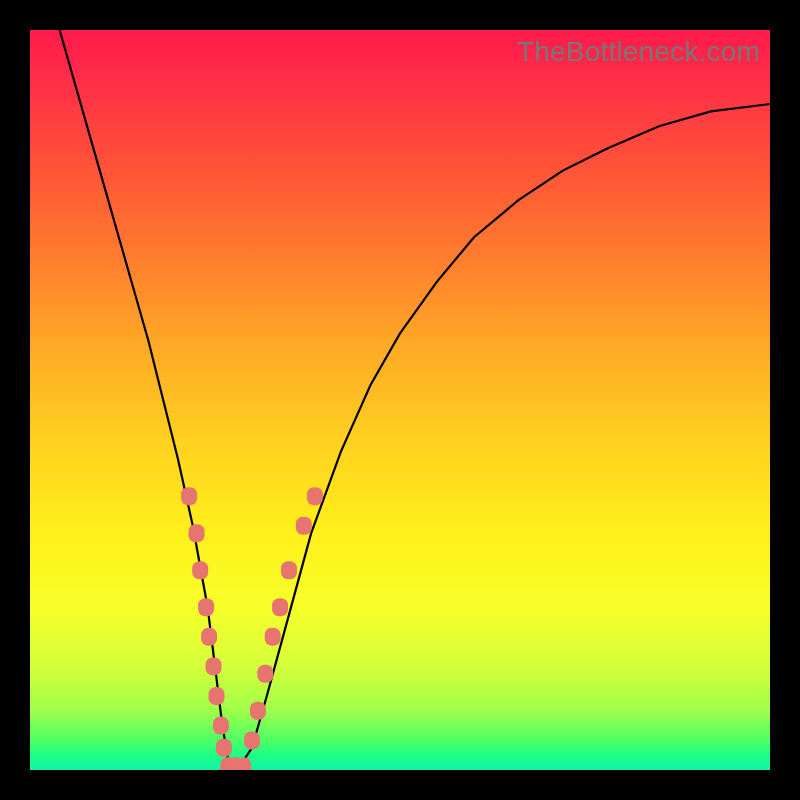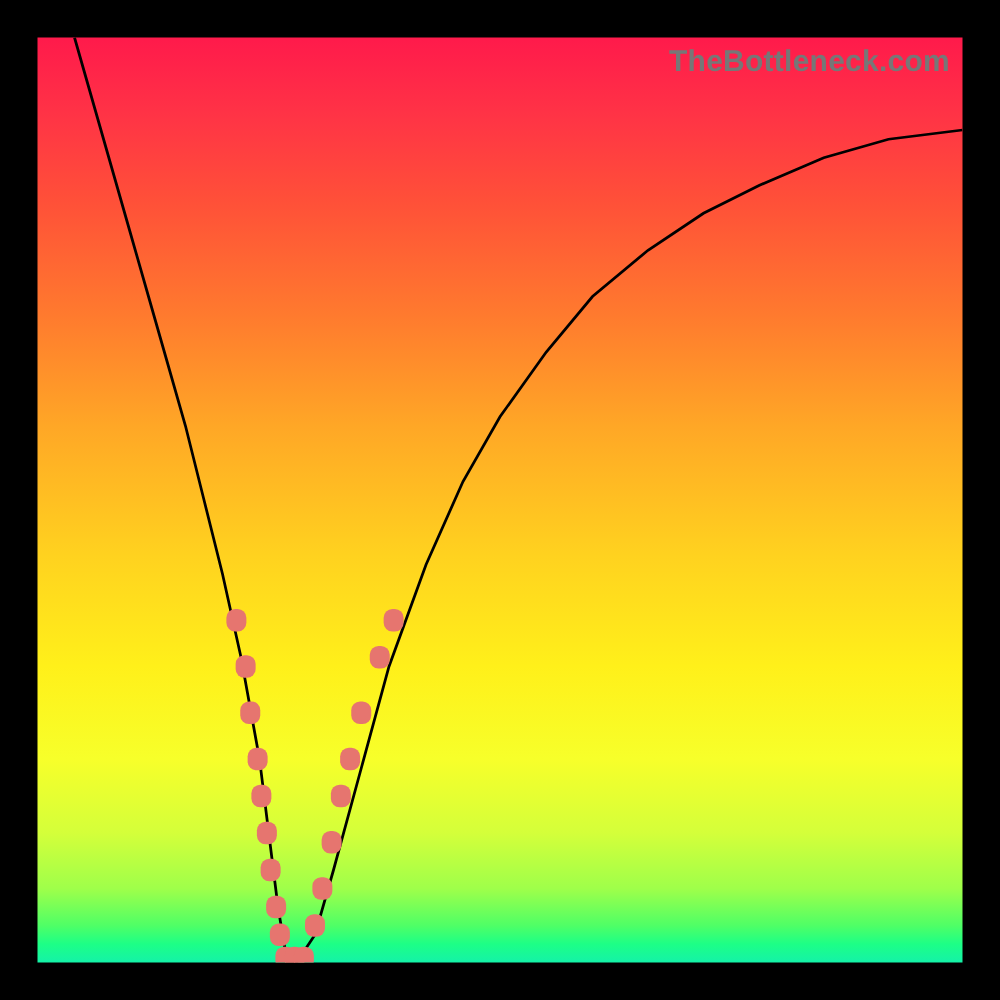--- a/index.html
+++ b/index.html
@@ -40,22 +40,22 @@
       #4fff66 96%,
       #1dff86 98%,
       #14f2a8 100%
     );
   }
   .watermark {
     position: absolute;
     top: 6px;
     right: 10px;
     color: #777;
-    font-size: 24px;
-    font-weight: 700;
+    font-size: 28px;
+    font-weight: 400;
     letter-spacing: 0.2px;
     user-select: none;
   }
   svg.curve {
     position: absolute;
     top: 0;
     left: 0;
   }
 </style>
 </head>

